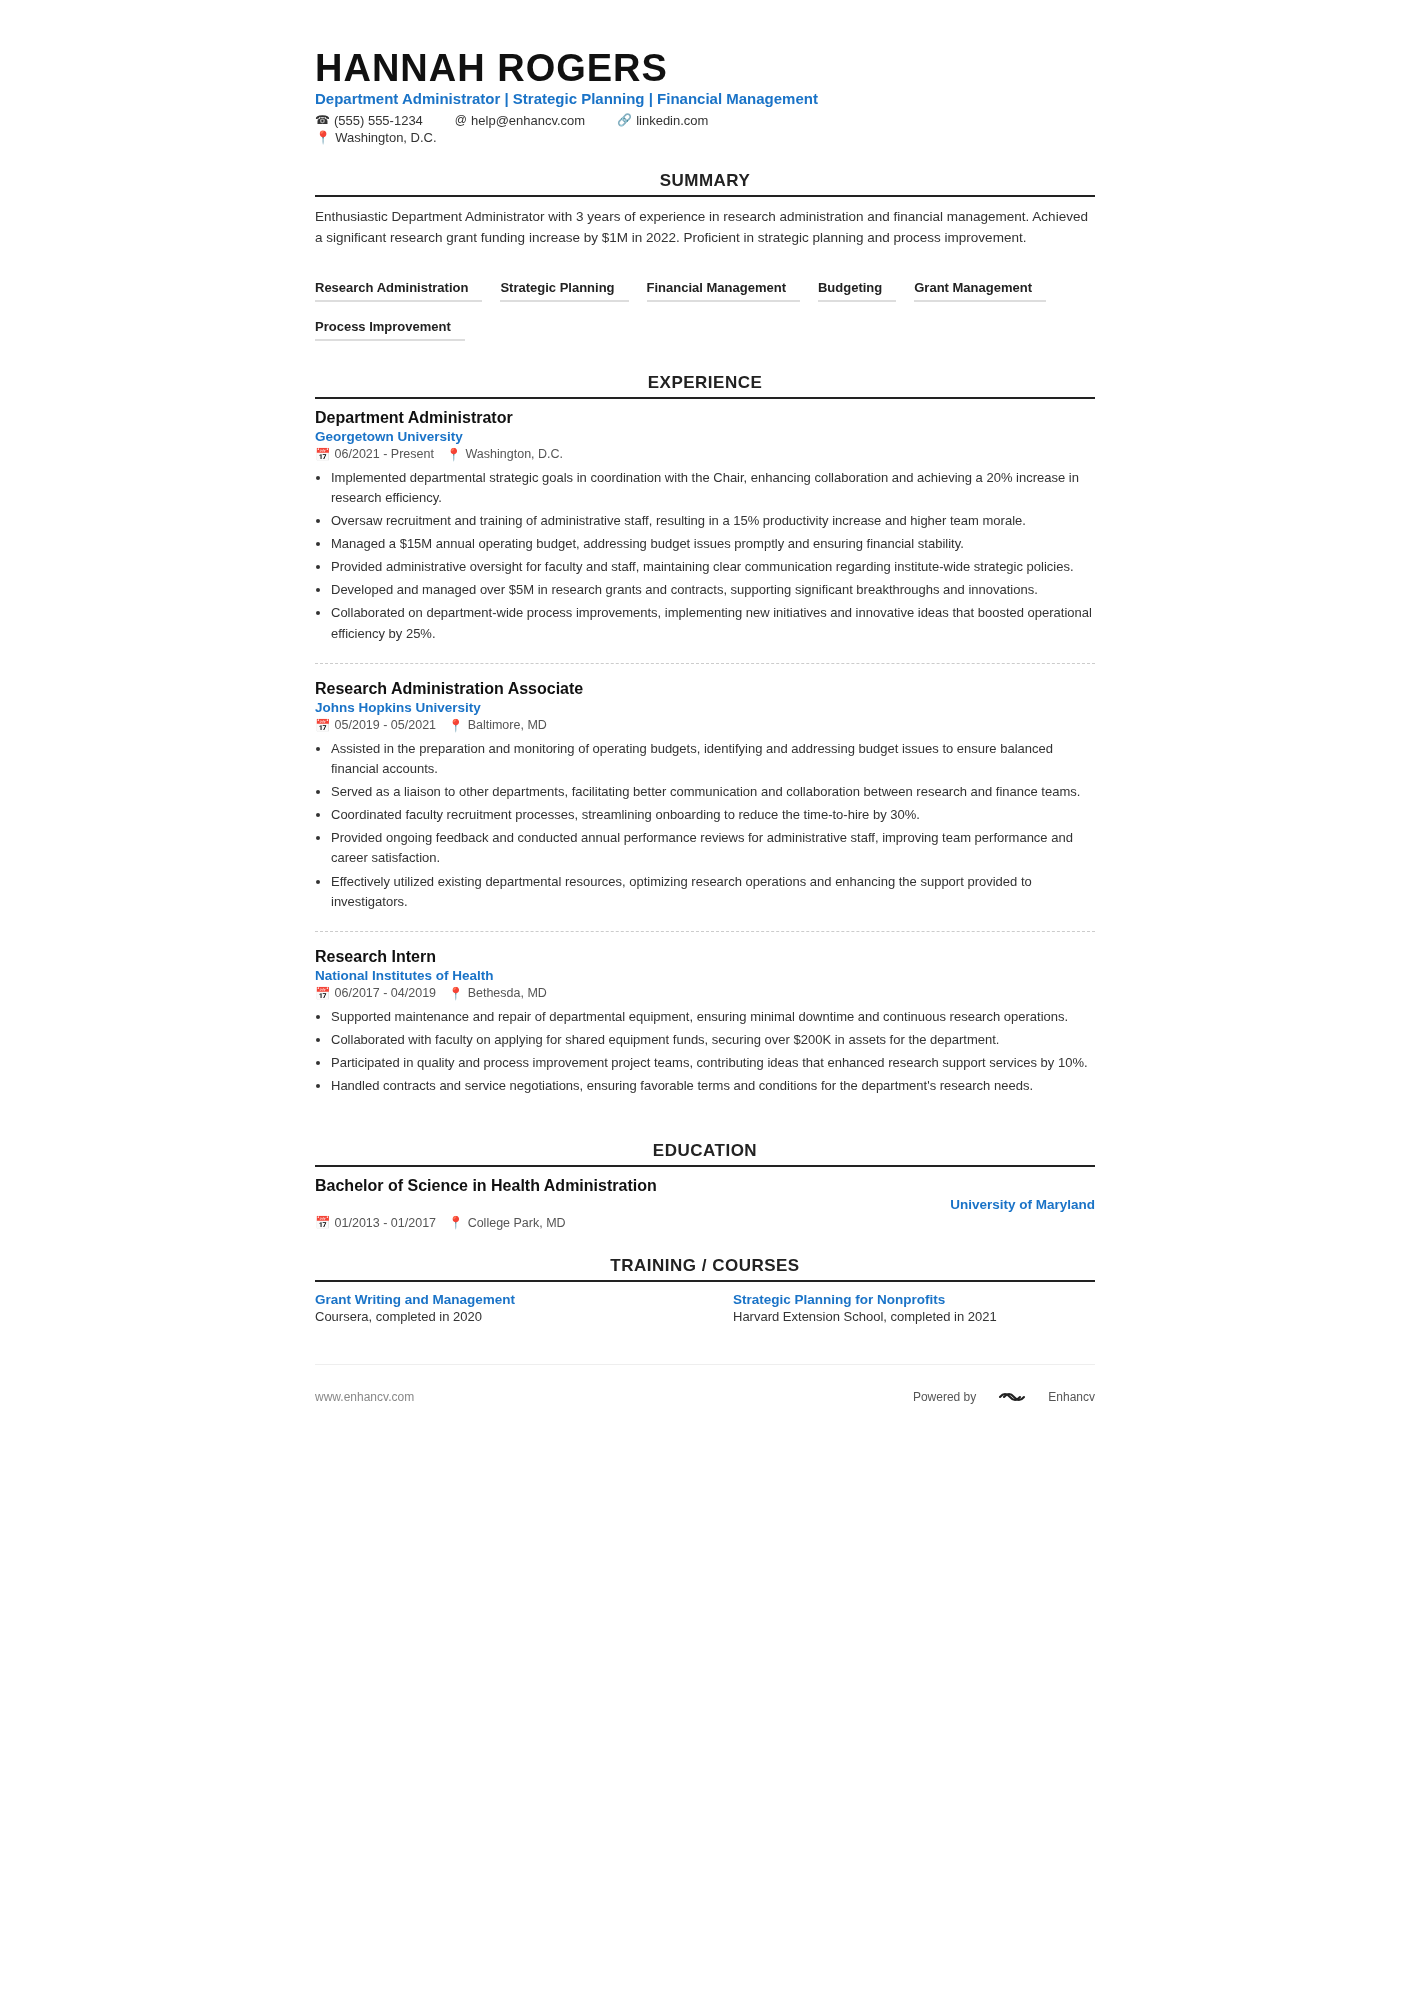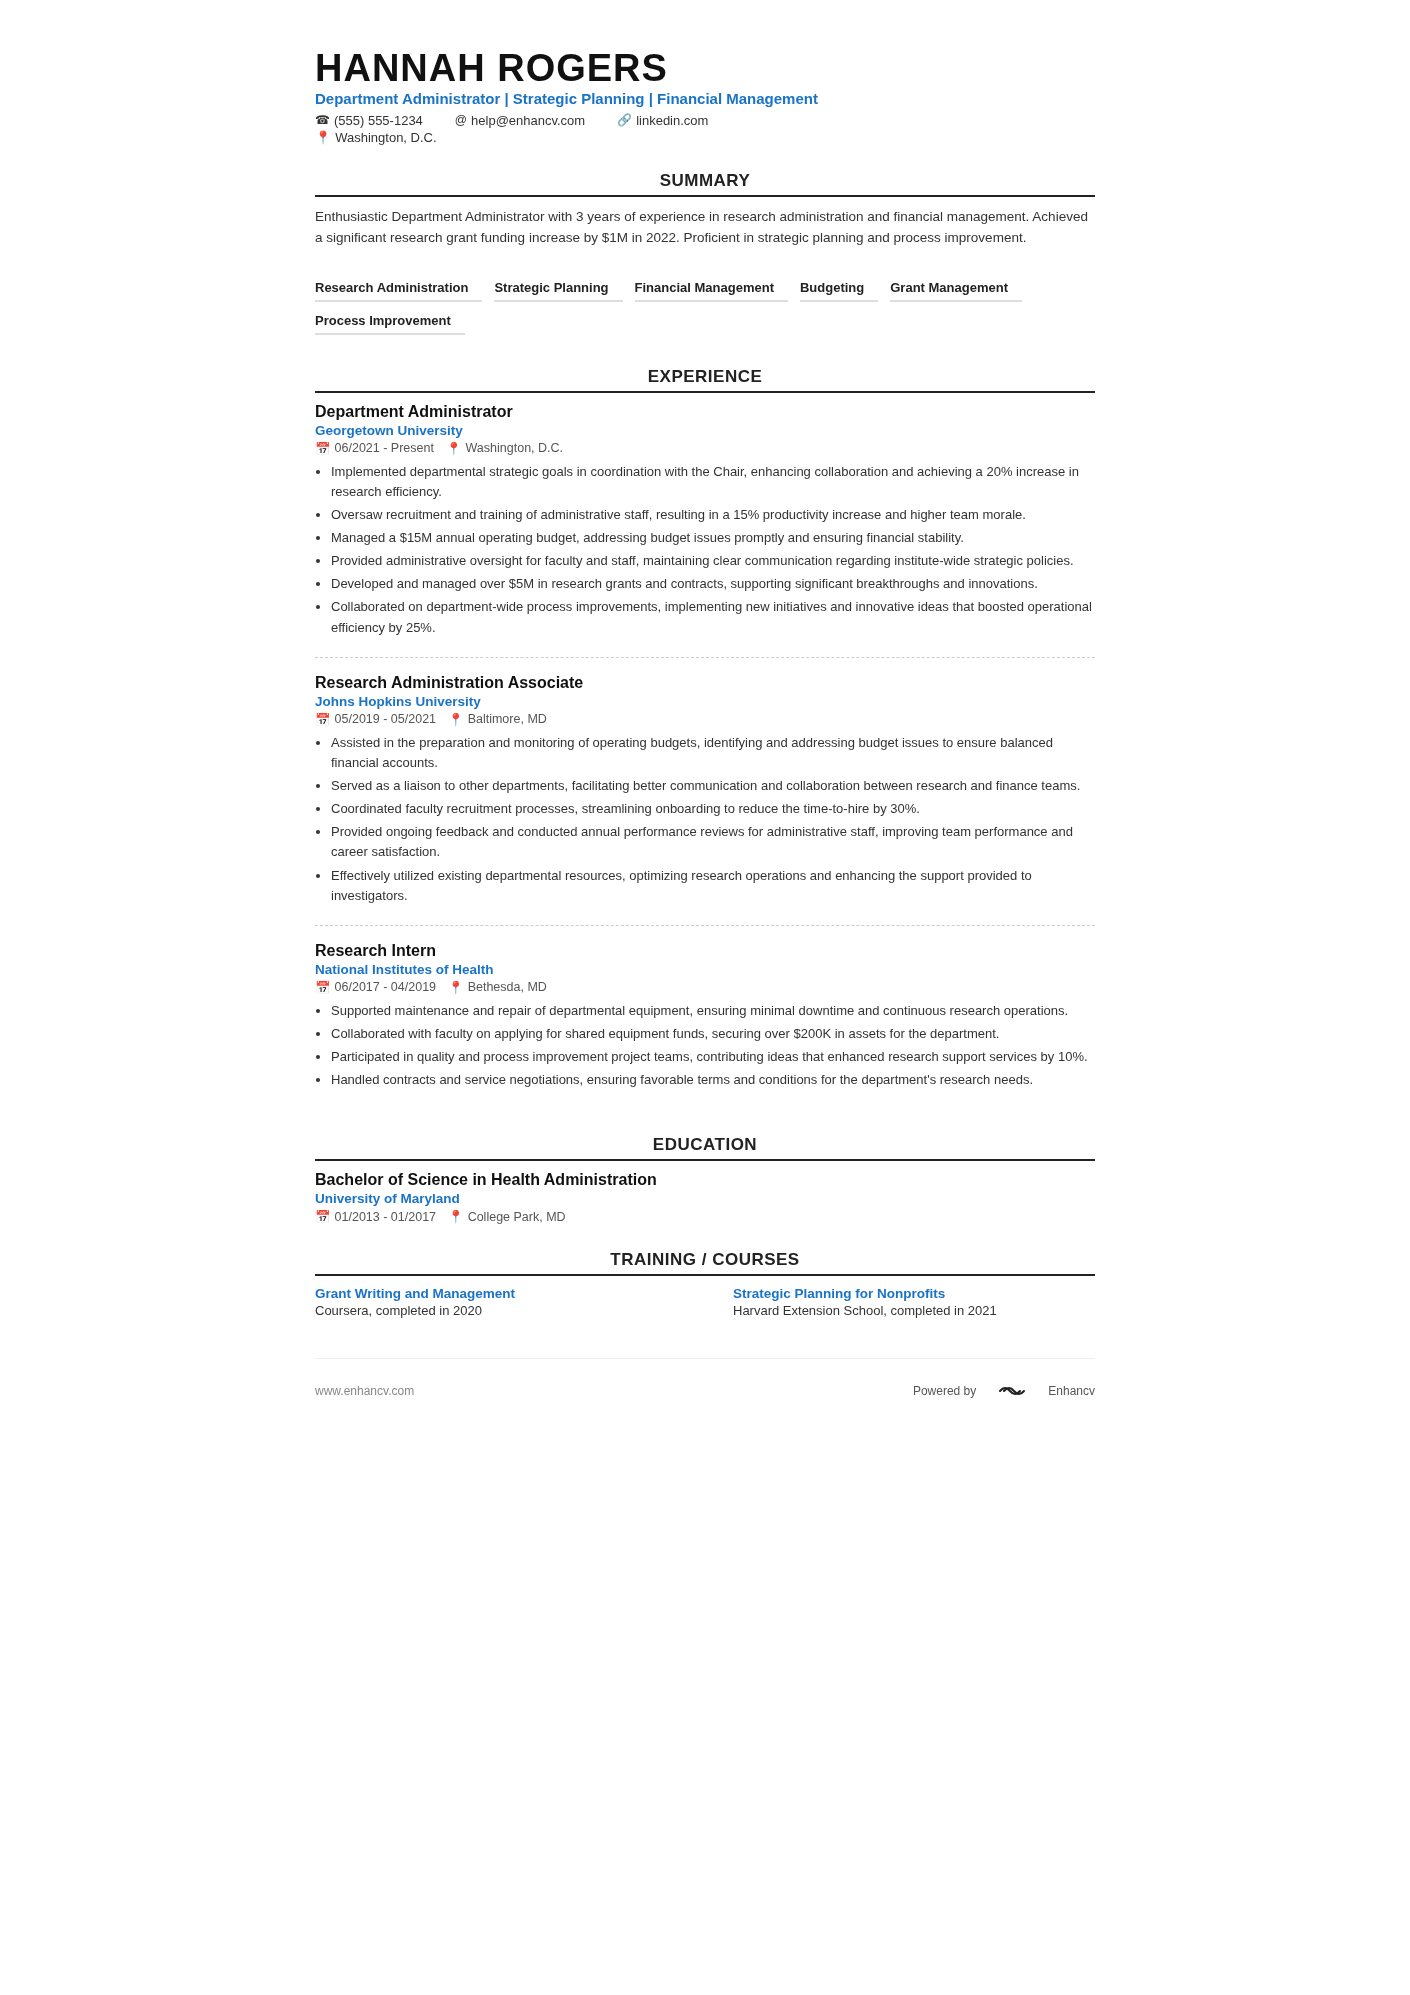--- a/index.html
+++ b/index.html
@@ -61,21 +61,21 @@
       text-align: center;
     }
     .summary-text {
       font-size: 13.5px;
       line-height: 1.55;
       color: #333;
     }
     .skills-container {
       display: flex;
       flex-wrap: wrap;
-      gap: 0;
+      gap: 6px;
     }
     .skill-item {
       font-size: 13px;
       font-weight: 700;
       padding: 5px 14px 5px 0;
       border-bottom: 2px solid #ddd;
       margin-right: 12px;
       margin-bottom: 6px;
     }
     .exp-entry {
@@ -124,20 +124,21 @@
     .edu-degree {
       font-size: 16px;
       font-weight: 700;
       color: #111;
     }
     .edu-school {
       font-size: 13.5px;
       font-weight: 700;
       color: #1a73c7;
       margin: 2px 0 3px 0;
+      text-align: right;
     }
     .edu-meta {
       font-size: 12.5px;
       color: #555;
       display: flex;
       align-items: center;
       gap: 12px;
     }
     .training-grid {
       display: grid;

